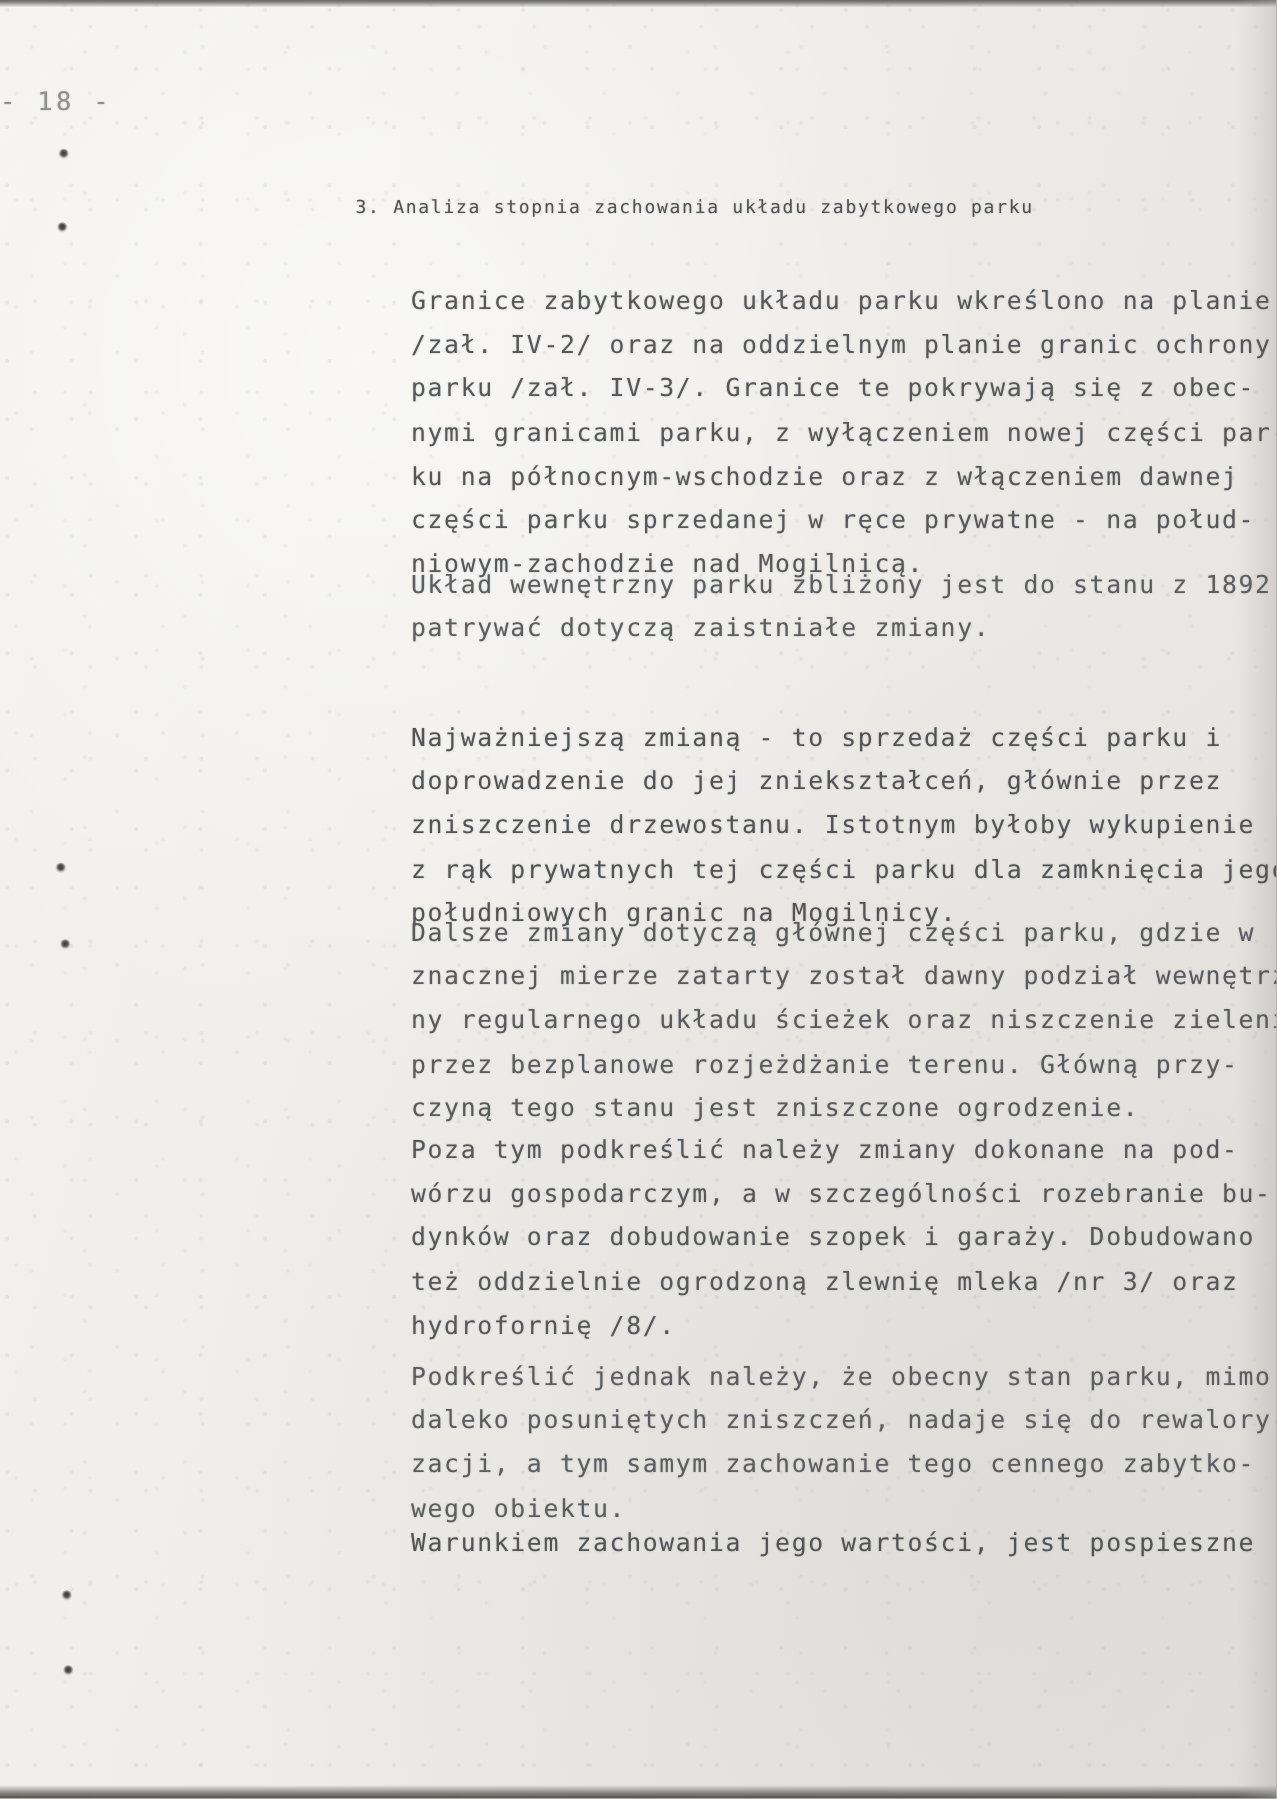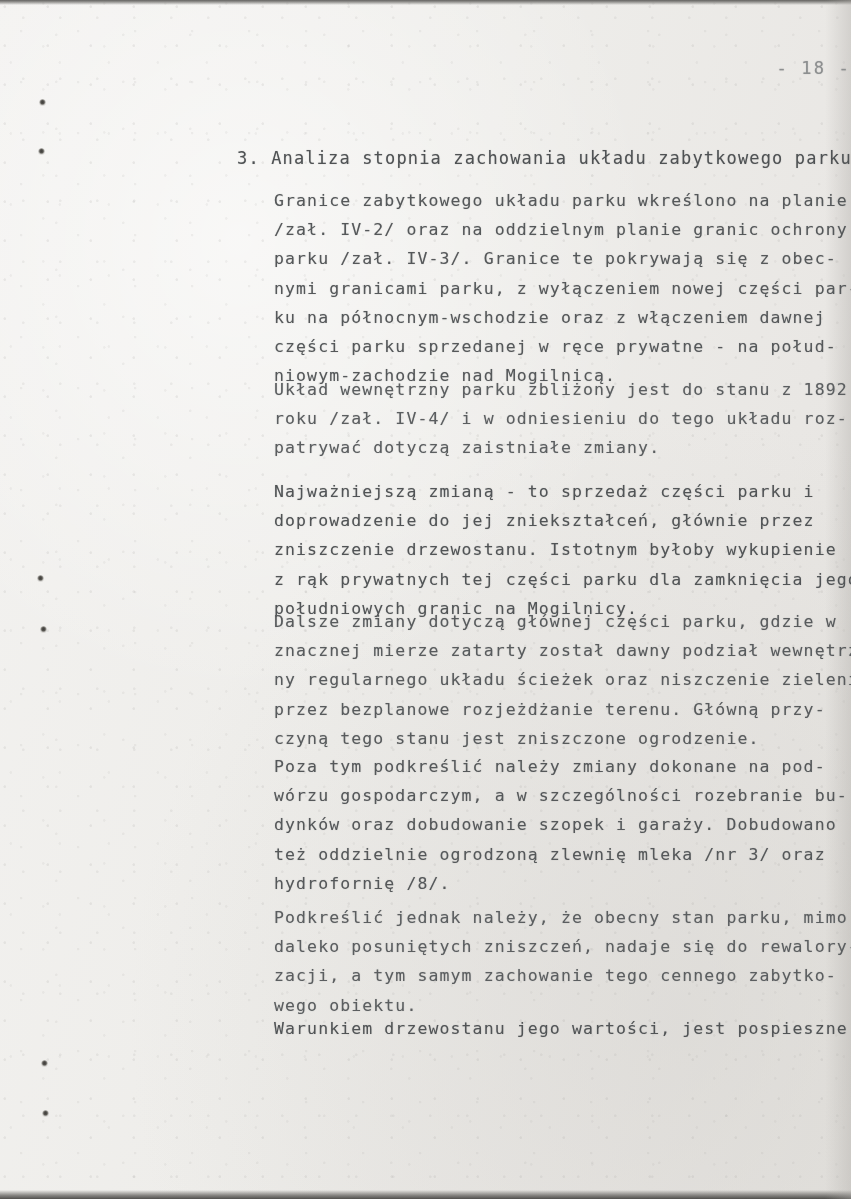--- a/index.html
+++ b/index.html
@@ -90,31 +90,31 @@
     position: absolute;
     inset: 0;
     color: #55585a;
   }
 
   .folio {
     position: absolute;
     top: 58px;
     left: 0;
     width: 851px;
-    text-align: right;
+    text-align: left;
     font-size: 17px;
     letter-spacing: 2.2px;
     color: #8d8f90;
   }
 
   .heading {
     position: absolute;
-    top: 148px;
+    top: 131px;
     left: 237px;
-    font-size: 17px;
+    font-size: 12px;
     letter-spacing: 1.15px;
     white-space: nowrap;
     color: #4f5254;
   }
 
   .block {
     position: absolute;
     left: 274px;
     font-size: 16.5px;
     letter-spacing: 1.1px;
@@ -146,26 +146,26 @@
   <div class="edge-right"></div>
 
   <div class="sheet">
 
     <div class="folio blur">-  18  -</div>
 
     <div class="heading blur">3. Analiza stopnia zachowania układu zabytkowego parku</div>
 
     <div id="paragraphs">
         <div class="block blur ink-a" style="top: 186px;"><span class="line">Granice zabytkowego układu parku wkreślono na planie</span><span class="line">/zał. IV-2/ oraz na oddzielnym planie granic ochrony</span><span class="line">parku /zał. IV-3/. Granice te pokrywają się z obec-</span><span class="line">nymi granicami parku, z wyłączeniem nowej części par-</span><span class="line">ku na północnym-wschodzie oraz z włączeniem dawnej</span><span class="line">części parku sprzedanej w ręce prywatne - na połud-</span><span class="line">niowym-zachodzie nad Mogilnicą.</span></div>
-        <div class="block blur ink-b" style="top: 375px;"><span class="line">Układ wewnętrzny parku zbliżony jest do stanu z 1892</span><span class="line">roku /zał. IV-4/ i w odniesieniu do tego układu roz-</span><span class="line">patrywać dotyczą zaistniałe zmiany.</span></div>
+        <div class="block blur ink-b" style="top: 375px;"><span class="line">Układ wewnętrzny parku zbliżony jest do stanu z 1892</span><span class="line">patrywać dotyczą zaistniałe zmiany.</span></div>
         <div class="block blur ink-c" style="top: 477px;"><span class="line">Najważniejszą zmianą - to sprzedaż części parku i</span><span class="line">doprowadzenie do jej zniekształceń, głównie przez</span><span class="line">zniszczenie drzewostanu. Istotnym byłoby wykupienie</span><span class="line">z rąk prywatnych tej części parku dla zamknięcia jego</span><span class="line">południowych granic na Mogilnicy.</span></div>
         <div class="block blur ink-d" style="top: 607px;"><span class="line">Dalsze zmiany dotyczą głównej części parku, gdzie w</span><span class="line">znacznej mierze zatarty został dawny podział wewnętrz-</span><span class="line">ny regularnego układu ścieżek oraz niszczenie zieleni</span><span class="line">przez bezplanowe rozjeżdżanie terenu. Główną przy-</span><span class="line">czyną tego stanu jest zniszczone ogrodzenie.</span></div>
         <div class="block blur ink-a" style="top: 752px;"><span class="line">Poza tym podkreślić należy zmiany dokonane na pod-</span><span class="line">wórzu gospodarczym, a w szczególności rozebranie bu-</span><span class="line">dynków oraz dobudowanie szopek i garaży. Dobudowano</span><span class="line">też oddzielnie ogrodzoną zlewnię mleka /nr 3/ oraz</span><span class="line">hydrofornię /8/.</span></div>
         <div class="block blur ink-b" style="top: 903px;"><span class="line">Podkreślić jednak należy, że obecny stan parku, mimo</span><span class="line">daleko posuniętych zniszczeń, nadaje się do rewalory-</span><span class="line">zacji, a tym samym zachowanie tego cennego zabytko-</span><span class="line">wego obiektu.</span></div>
-        <div class="block blur ink-c" style="top: 1014px;"><span class="line">Warunkiem drzewostanu jego wartości, jest pospieszne</span></div>
+        <div class="block blur ink-c" style="top: 1014px;"><span class="line">Warunkiem zachowania jego wartości, jest pospieszne</span></div>
       </div>
 
     <div id="specks">
         <div class="speck" style="left: 39px; top: 99px;"></div>
         <div class="speck" style="left: 38px; top: 148px;"></div>
         <div class="speck" style="left: 37px; top: 575px;"></div>
         <div class="speck" style="left: 40px; top: 626px;"></div>
         <div class="speck" style="left: 41px; top: 1060px;"></div>
         <div class="speck" style="left: 42px; top: 1110px;"></div>
       </div>

